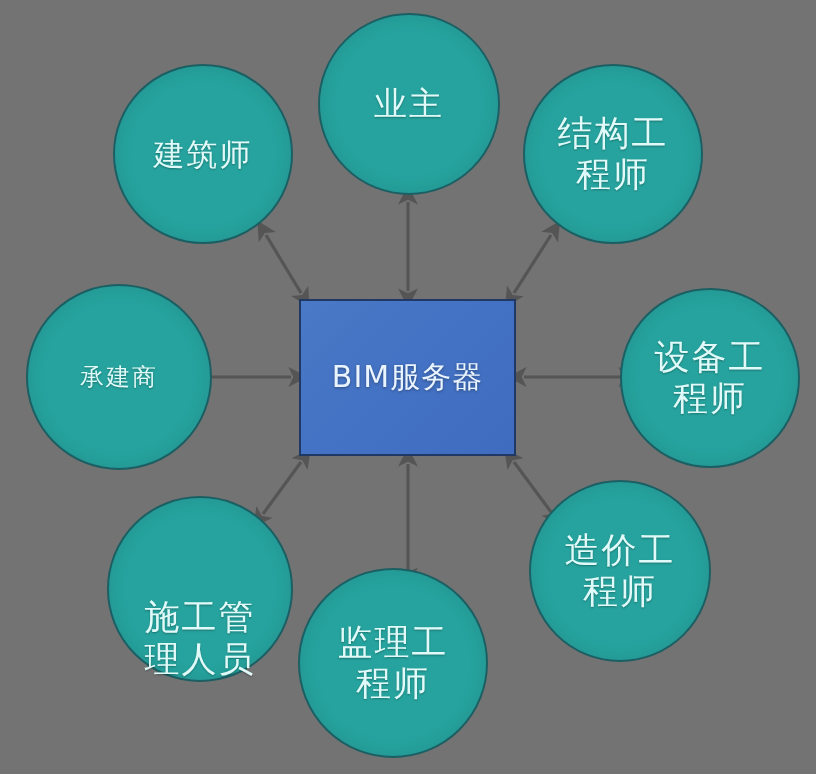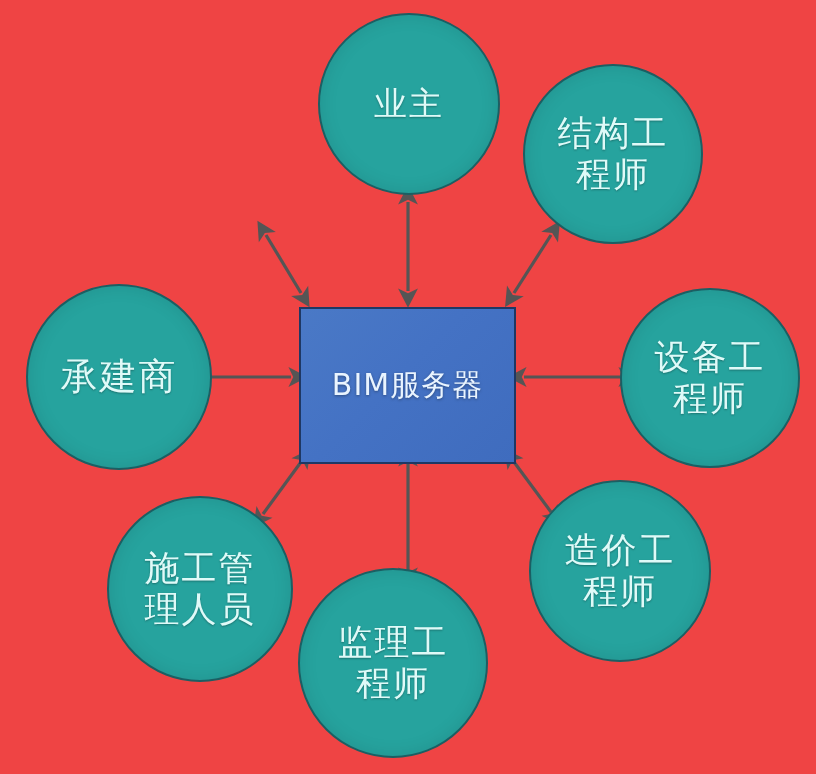--- a/index.html
+++ b/index.html
@@ -10,21 +10,21 @@
   body {
     width: 816px;
     height: 774px;
     font-family: "DejaVu Sans", "Liberation Sans", sans-serif;
     overflow: hidden;
   }
   #diagram-root {
     position: relative;
     width: 816px;
     height: 774px;
-    background: #ef4444;
+    background: #737373;
   }
   #arrow-layer {
     position: absolute;
     left: 0;
     top: 0;
     width: 816px;
     height: 774px;
     z-index: 1;
   }
   .node-circle {
@@ -57,21 +57,20 @@
     width: 217px;
     height: 157px;
     background: #4472C4;
     background-image: linear-gradient(135deg, #4a79c6 0%, #4472c4 45%, #3f6cbe 100%);
     border: 2px solid #1f3864;
     box-sizing: border-box;
     z-index: 3;
     display: flex;
     align-items: center;
     justify-content: center;
-    margin-top: 8px;
   }
   #hub-label {
     color: #e9f4ff;
     font-size: 30px;
     letter-spacing: 1px;
     text-shadow: 0 1px 3px rgba(0,0,0,0.35);
     white-space: nowrap;
   }
 </style>
 </head>
@@ -98,20 +97,23 @@
       <line x1="408" y1="464" x2="408" y2="570"></line>
       <line x1="301" y1="462" x2="263" y2="514"></line>
       <line x1="291" y1="377" x2="204" y2="377"></line>
     </g>
   </svg>
 
   <div class="node-circle" style="left:318px; top:13px; width:182px; height:182px;">
     <span class="node-label" style="font-size:33px;">业主</span>
   </div>
 
+  <div class="node-circle" style="left:113px; top:64px; width:180px; height:180px;">
+    <span class="node-label" style="font-size:31px;">建筑师</span>
+  </div>
 
   <div class="node-circle" style="left:523px; top:64px; width:180px; height:180px;">
     <span class="node-label">结构工
 程师</span>
   </div>
 
   <div class="node-circle" style="left:620px; top:288px; width:180px; height:180px;">
     <span class="node-label">设备工
 程师</span>
   </div>
@@ -119,26 +121,26 @@
   <div class="node-circle" style="left:529px; top:480px; width:182px; height:182px;">
     <span class="node-label">造价工
 程师</span>
   </div>
 
   <div class="node-circle" style="left:298px; top:568px; width:190px; height:190px;">
     <span class="node-label">监理工
 程师</span>
   </div>
 
-  <div class="node-circle" style="left:107px; top:496px; width:186px; height:186px;">
+  <div class="node-circle" style="left:107px; top:496px; width:186px; height:186px;align-items:flex-end;">
     <span class="node-label">施工管
 理人员</span>
   </div>
 
   <div class="node-circle" style="left:26px; top:284px; width:186px; height:186px;">
-    <span class="node-label" style="font-size:37px;">承建商</span>
+    <span class="node-label" style="font-size:24px;">承建商</span>
   </div>
 
   <div id="hub-box">
     <span id="hub-label">BIM服务器</span>
   </div>
 
 </div>
 
 </body></html>

